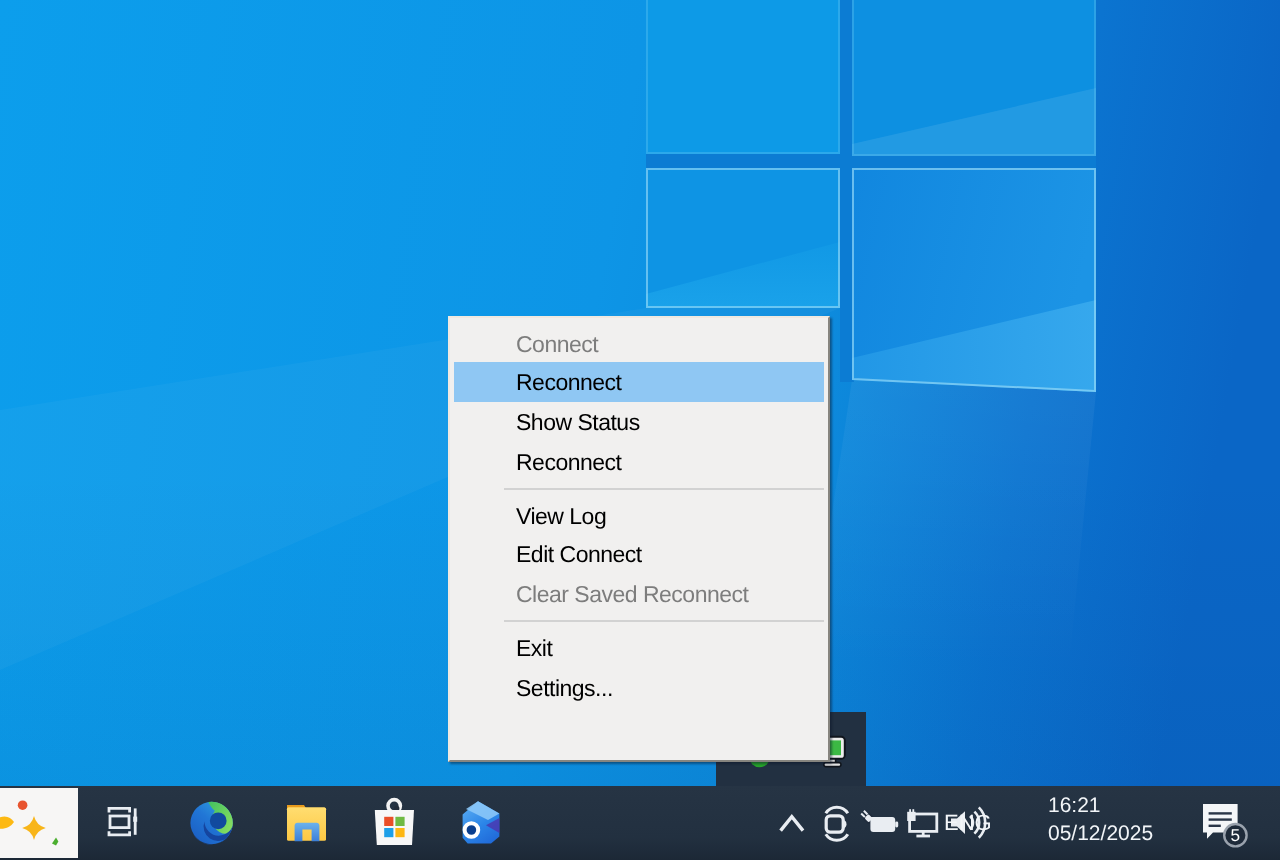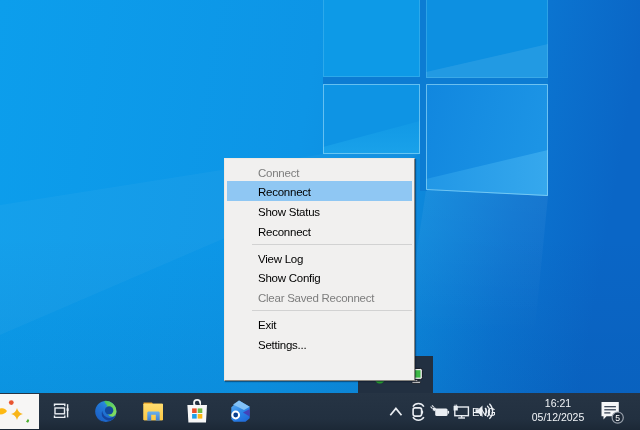--- a/index.html
+++ b/index.html
@@ -8,21 +8,21 @@
 #menu{position:absolute;left:224px;top:158px;width:189px;height:218px;background:#f1f0ef;border-top:1px solid #efe9e1;border-left:1px solid #efe9e1;border-right:1px solid #87857f;border-bottom:1px solid #87857f;box-shadow:1px 1px 1px rgba(10,20,40,.45);padding-top:2.5px;box-sizing:content-box}
 .mi{height:19.8px;line-height:22.4px;margin:0 2px;padding-left:31px;font-size:11.5px;color:#000;letter-spacing:-0.25px;position:relative}
 .mi.dis{color:#7d7d7d}
 .mi.sel{background:#8fc7f3}
 .msep{height:1px;background:#d2d2d2;margin:3px 2px 3px 27px}
 .arrow{position:absolute;right:7px;top:6px}
 #taskbar{position:absolute;left:0;top:393px;width:640px;height:37px;background:linear-gradient(#263444,#223040 70%,#1c2836)}
 .tb-ic{position:absolute;top:393px;height:37px}
 #searchbox{position:absolute;left:0;top:394px;width:39px;height:34.5px;background:#f7f6f5}
 .trayTxt{position:absolute;color:#f2f5f8;font-size:10.5px;white-space:nowrap}
-#clock{position:absolute;left:524px;top:396px;width:68px;text-align:center;color:#f2f5f8;font-size:10.5px;line-height:14px}
+#clock{position:absolute;left:524px;top:396px;width:68px;text-align:left;color:#f2f5f8;font-size:10.5px;line-height:14px}
 </style></head>
 <body>
 <div id="scr">
 <svg id="wall" width="640" height="430" viewBox="0 0 640 430">
 <defs>
 <linearGradient id="bgA" x1="0" y1="0" x2="1" y2="0.12">
 <stop offset="0" stop-color="#0c9eec"></stop>
           <stop offset="0.5" stop-color="#0d95e6"></stop>
 <stop offset="0.68" stop-color="#0d8bdd"></stop>
           <stop offset="0.85" stop-color="#0b74d0"></stop>
@@ -81,21 +81,21 @@
 <rect x="54.5" y="14.2" width="2.6" height="7.4" fill="#2ea134"></rect>
 </svg>
 
 <div id="menu">
 <div class="mi dis">Connect</div>
 <div class="mi sel">Reconnect</div>
 <div class="mi">Show Status</div>
 <div class="mi">Reconnect</div>
 <div class="msep"></div>
 <div class="mi">View Log</div>
-<div class="mi">Show Config</div>
+<div class="mi">Edit Connect</div>
 <div class="mi dis">Clear Saved Reconnect</div>
 <div class="msep"></div>
 <div class="mi">Exit</div>
 <div class="mi">Settings...</div>
 </div>
 
 <div id="taskbar"></div>
 <div id="searchbox">
 <svg width="39" height="35" viewBox="0 0 39 35">
 <path d="M-3 16 C2 13 5 14 7 17 C5 20 2 21 -3 20 Z" fill="#fdb913"></path>

